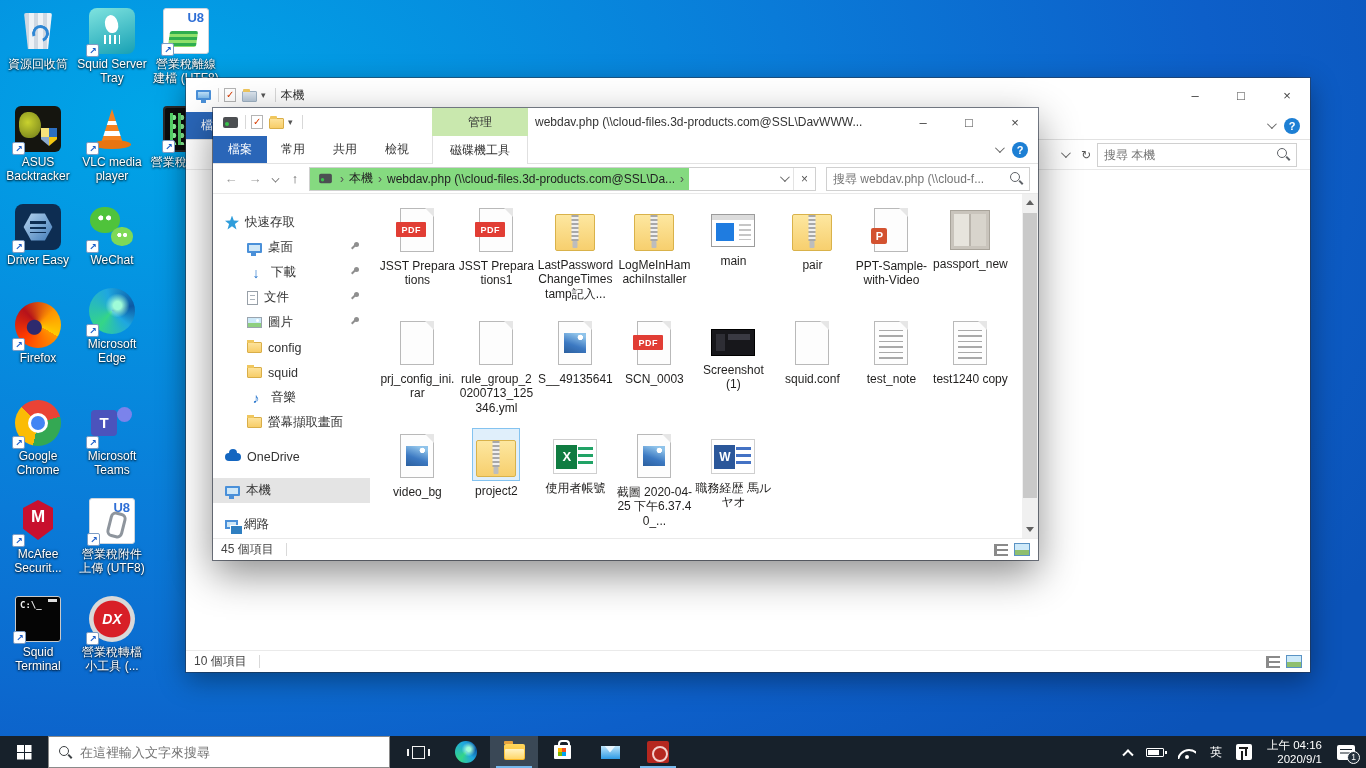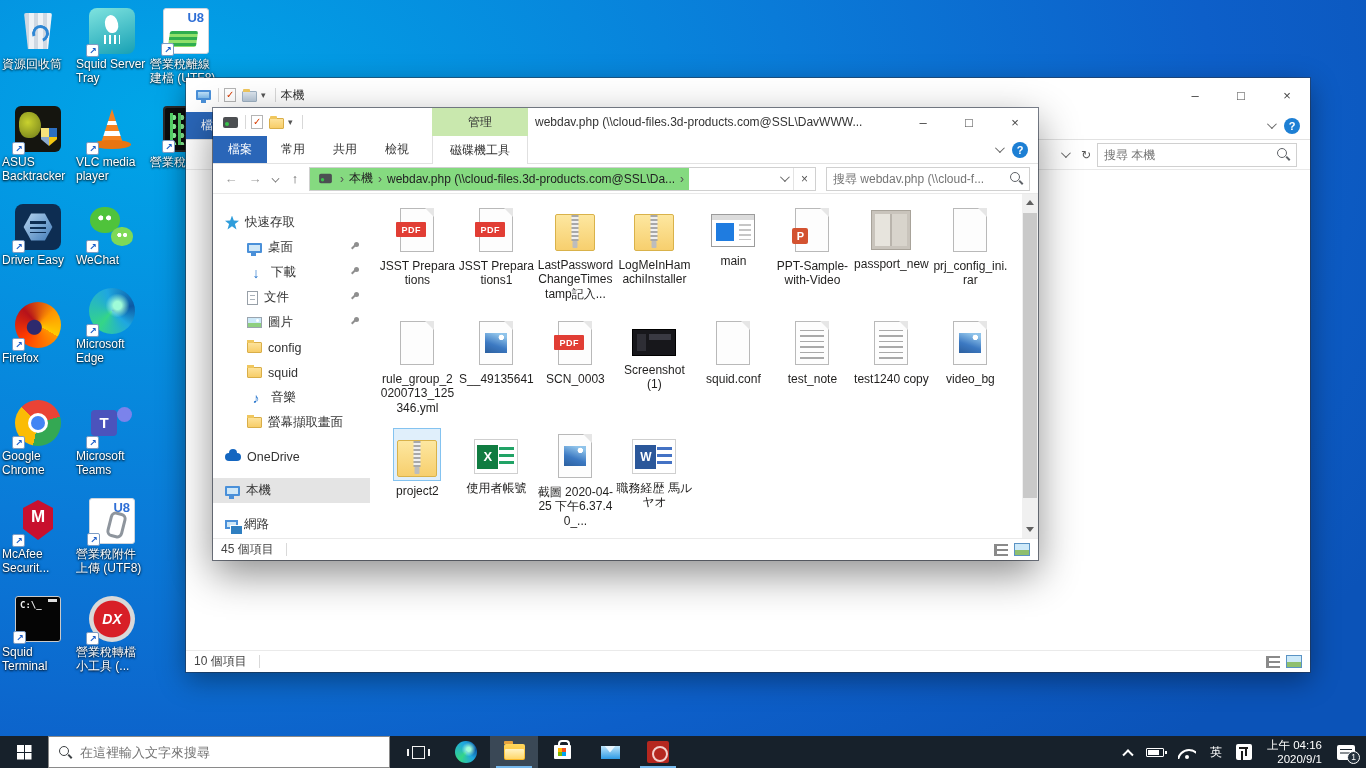--- a/index.html
+++ b/index.html
@@ -2,21 +2,21 @@
 <html><head>
 <meta charset="utf-8">
 <style>
   *{box-sizing:border-box;margin:0;padding:0;font-family:"Liberation Sans","DejaVu Sans",sans-serif}
   html,body{width:1366px;height:768px;overflow:hidden}
   #desktop{position:relative;width:1366px;height:768px;overflow:hidden;
     background:radial-gradient(1400px 900px at 12% 15%,#00a6e8 0%,#0a7bd8 45%,#0d5fc9 75%,#0b53b8 100%)}
 
   
   #dicons{position:absolute;inset:0}
-  .dico{position:absolute;width:72px;cursor:pointer}
+  .dico{position:absolute;width:72px;text-align:center;cursor:pointer}
   .dlabel{margin-top:3px;font-size:12px;line-height:1.18;color:#fff;text-shadow:0 1px 2px rgba(0,0,0,.85),0 0 3px rgba(0,0,0,.6)}
   .dicon{width:46px;height:46px;margin:0 auto;position:relative}
   .sc{display:none;position:absolute;left:-3px;bottom:-3px;width:13px;height:13px;background:#fff;border:1px solid #7c9cc4;border-radius:2px;z-index:3}
   .sc::before{content:'↗';position:absolute;left:2px;top:0;font-size:9px;line-height:12px;color:#1b5cc8;font-weight:bold}
   .shortcut .sc{display:block}
   .k-recycle::before{content:'';position:absolute;left:9px;top:5px;width:28px;height:36px;border-radius:2px;
     background:linear-gradient(90deg,#cfd8e2 0 5px,#eef2f6 5px 10px,#cfd8e2 10px 14px,#eef2f6 14px 19px,#cfd8e2 19px 23px,#eef2f6 23px 28px);
     clip-path:polygon(0 0,100% 0,86% 100%,14% 100%)}
   .k-recycle::after{content:'';position:absolute;left:17px;top:17px;width:11px;height:11px;border:3px solid #2e86d4;border-radius:50%;border-bottom-color:transparent;transform:rotate(25deg)}
   .k-squid{background:linear-gradient(160deg,#7fe3df,#17a0b4);border-radius:8px}
@@ -538,20 +538,26 @@
             <div class="flabel">LogMeInHamachiInstaller</div>
           </div>
           <div class="ftile">
             <div class="ficon-wrap">
               <div class="ficon k-app"></div>
             </div>
             <div class="flabel">main</div>
           </div>
           <div class="ftile">
             <div class="ficon-wrap">
+              <div class="ficon k-zip"></div>
+            </div>
+            <div class="flabel">pair</div>
+          </div>
+          <div class="ftile">
+            <div class="ficon-wrap">
               <div class="ficon k-ppt"></div>
             </div>
             <div class="flabel">PPT-Sample-with-Video</div>
           </div>
           <div class="ftile">
             <div class="ficon-wrap">
               <div class="ficon k-photo"></div>
             </div>
             <div class="flabel">passport_new</div>
           </div>

